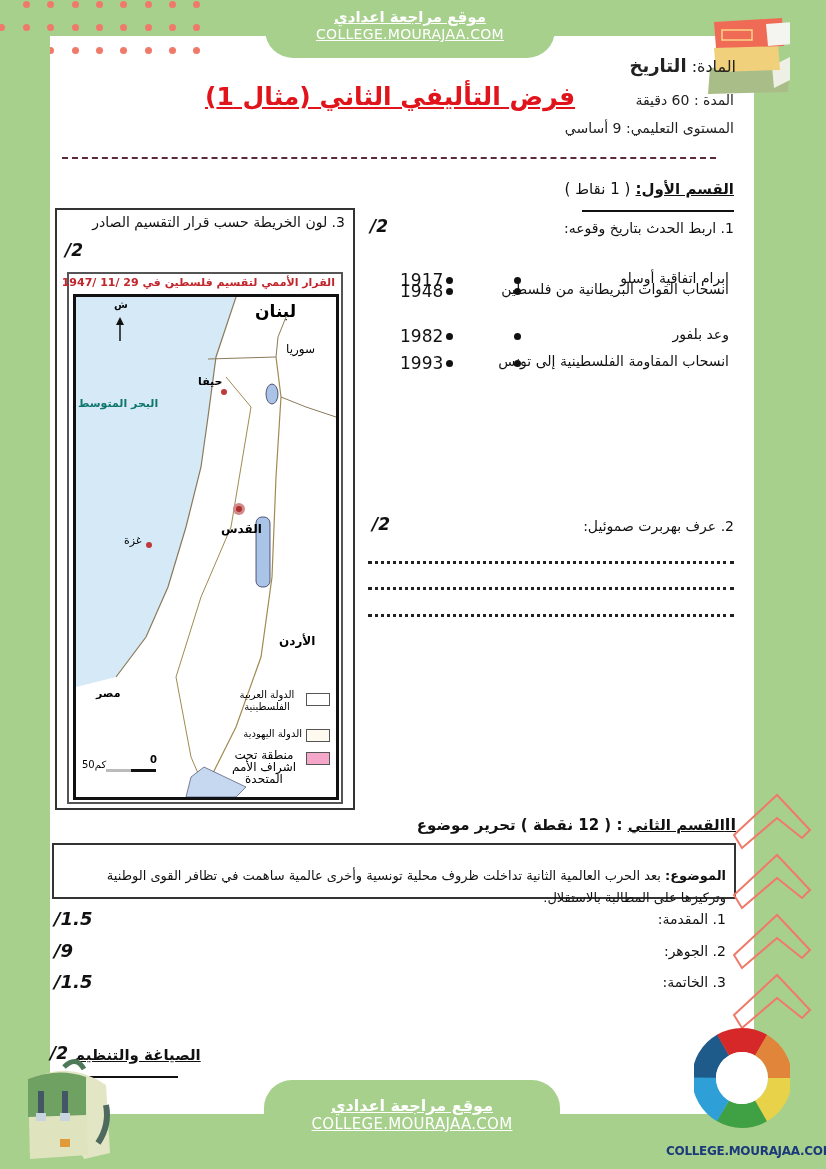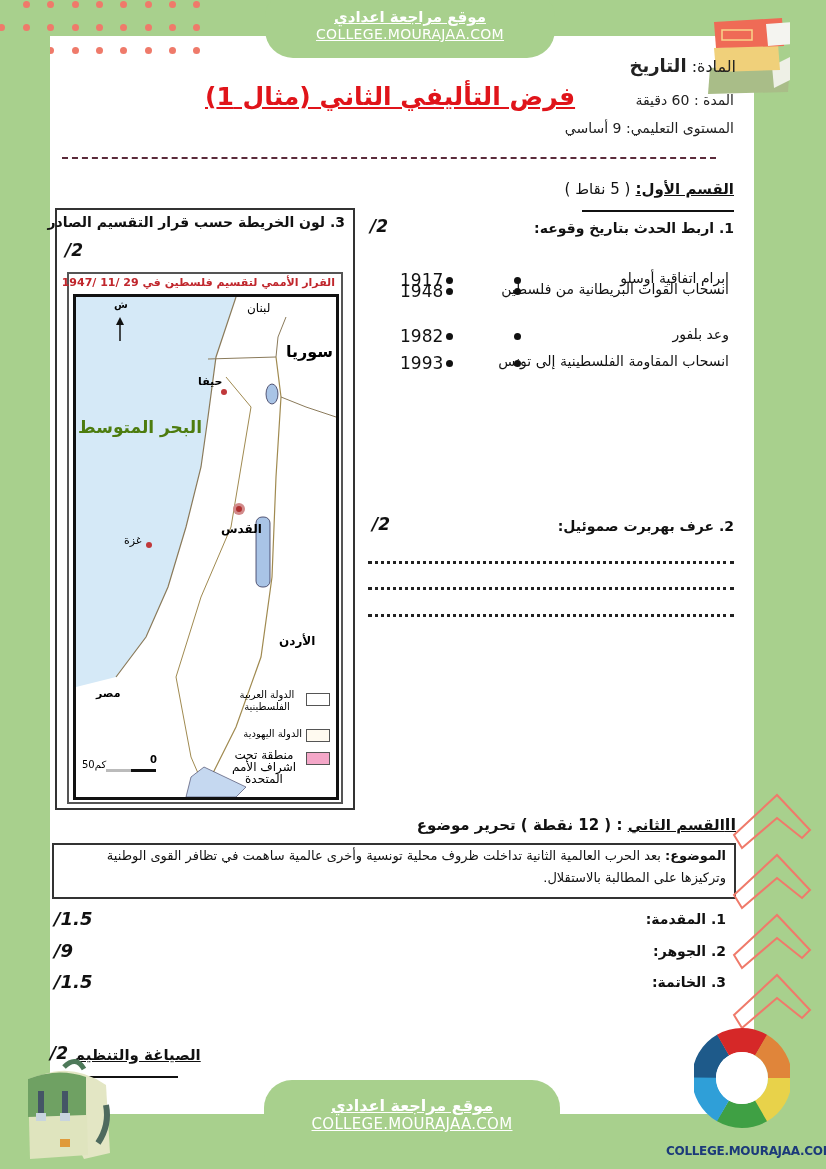--- a/index.html
+++ b/index.html
@@ -10,30 +10,30 @@
     .banner .ar { font-size:15px; font-weight:bold; text-decoration:underline; direction:rtl; }
     .banner .en { font-size:14px; text-decoration:underline; letter-spacing:0.3px; }
     .rtl { direction:rtl; }
     .abs { position:absolute; }
     .txt { color:#111; font-family:"DejaVu Sans", sans-serif; }
     .title { color:#e0141a; font-weight:bold; font-size:25px; text-decoration:underline; white-space:nowrap; }
     .meta { font-size:14px; color:#222; white-space:nowrap; }
     .sep { position:absolute; left:62px; top:157px; width:654px; border-top:2px dashed #5a2a3a; }
     .section-h { font-weight:bold; font-size:15px; white-space:nowrap; }
     .u { text-decoration:underline; }
-    .q { font-weight:bold; font-size:14px; white-space:nowrap; }
+    .q { font-weight:normal; font-size:14px; white-space:nowrap; }
     .score { font-weight:bold; font-size:17px; font-style:italic; white-space:nowrap; }
     .match-row { position:absolute; left:390px; width:345px; height:22px; font-size:14px; }
     .match-row .year { position:absolute; left:10px; font-size:17px; }
     .match-row .b1 { position:absolute; left:56px; top:7px; width:7px; height:7px; border-radius:50%; background:#111; }
     .match-row .b2 { position:absolute; left:120px; top:7px; width:7px; height:7px; border-radius:50%; background:#111; }
     .match-row .ev { position:absolute; right:6px; white-space:nowrap; direction:rtl; }
     .dots-line { position:absolute; left:368px; width:366px; border-top:3px dotted #222; }
     .mapbox { position:absolute; left:55px; top:208px; width:296px; height:598px; border:2px solid #333; background:#fff; }
-    .subject { position:absolute; left:52px; top:843px; width:684px; height:56px; border:2px solid #333; direction:rtl; font-size:13px; padding:0 8px; box-sizing:border-box; line-height:22px; }
+    .subject { position:absolute; left:52px; top:843px; width:684px; height:56px; border:2px solid #333; direction:rtl; font-size:13px; padding:20px 8px; box-sizing:border-box; line-height:22px; }
     .chev { position:absolute; }
   </style>
 </head>
 <body>
 
 <div>
   <div class="dot" style="left:23px;top:1px"></div>
     <div class="dot" style="left:47px;top:1px"></div>
     <div class="dot" style="left:72px;top:1px"></div>
     <div class="dot" style="left:96px;top:1px"></div>
@@ -91,21 +91,21 @@
   <span>المادة:</span>
   <b style="font-size:18px">التاريخ</b>
 </div>
 <div class="abs txt meta rtl" style="right:92px;top:92px">المدة : 60 دقيقة</div>
 <div class="abs txt meta rtl" style="right:92px;top:120px">المستوى التعليمي: 9 أساسي</div>
 <div class="abs title rtl" style="left:205px;top:82px">فرض التأليفي الثاني (مثال 1)</div>
 
 <div class="sep"></div>
 
 <div class="abs txt section-h rtl" style="right:92px;top:180px">
-  <span class="u">القسم الأول:</span> <span style="font-weight:normal">( 5 نقاط )</span>
+  <span class="u">القسم الأول:</span> <span style="font-weight:normal">( 1 نقاط )</span>
 </div>
 <div class="abs" style="left:582px;top:210px;width:152px;border-top:2px solid #111"></div>
 
 <div class="abs txt q rtl" style="right:92px;top:220px">1. اربط الحدث بتاريخ وقوعه:</div>
 <div class="abs txt score" style="left:370px;top:216px">/2</div>
 
 <div>
   <div class="match-row txt" style="top:270px">
     <span class="year">1917</span>
       <span class="b1"></span>
@@ -155,23 +155,23 @@
         <rect x="180" y="220" width="14" height="70" rx="6" fill="#a9c4e6" stroke="#335" stroke-width="0.8"></rect>
         <circle cx="148" cy="95" r="3" fill="#c0383a"></circle>
         <circle cx="163" cy="212" r="6" fill="#d28a8a"></circle>
           <circle cx="163" cy="212" r="3" fill="#b03030"></circle>
         <circle cx="73" cy="248" r="3" fill="#c0383a"></circle>
         <path d="M115 480 L128 470 L170 490 L160 500 L110 500 Z" fill="#c5d8f0" stroke="#335" stroke-width="0.6"></path>
         <line x1="44" y1="22" x2="44" y2="44" stroke="#111" stroke-width="1.5"></line>
         <path d="M40 28 L44 20 L48 28 Z" fill="#111"></path>
       </svg>
       <div style="position:absolute;left:38px;top:2px;font-size:10px;font-weight:bold">ش</div>
-      <div class="rtl" style="position:absolute;left:2px;top:120px;font-size:17px;font-weight:bold;color:#4d7c0f">البحر المتوسط</div>
-      <div style="position:absolute;left:171px;top:4px;font-size:12px;font-weight:normal">لبنان</div>
-      <div style="position:absolute;left:210px;top:45px;font-size:16px;font-weight:bold">سوريا</div>
+      <div class="rtl" style="position:absolute;left:2px;top:100px;font-size:11px;font-weight:bold;color:#0f766e">البحر المتوسط</div>
+      <div style="position:absolute;left:179px;top:4px;font-size:17px;font-weight:bold">لبنان</div>
+      <div style="position:absolute;left:210px;top:45px;font-size:12px;font-weight:normal">سوريا</div>
       <div style="position:absolute;left:122px;top:78px;font-size:11px;font-weight:bold">حيفا</div>
       <div style="position:absolute;left:145px;top:225px;font-size:12px;font-weight:bold">القدس</div>
       <div style="position:absolute;left:48px;top:237px;font-size:11px;font-weight:normal">غزة</div>
       <div style="position:absolute;left:203px;top:337px;font-size:12px;font-weight:bold">الأردن</div>
       <div style="position:absolute;left:20px;top:390px;font-size:11px;font-weight:bold">مصر</div>
       <div>
         <div style="position:absolute;left:230px;top:396px;width:22px;height:11px;border:1px solid #555;background:#fff"></div>
         <div class="rtl" style="position:absolute;right:34px;top:392px;width:70px;font-size:10px;line-height:12px;text-align:center">الدولة العربية الفلسطينية</div>
         <div style="position:absolute;left:230px;top:432px;width:22px;height:11px;border:1px solid #555;background:#fffaf0"></div>
         <div class="rtl" style="position:absolute;right:34px;top:431px;font-size:10px;white-space:nowrap">الدولة اليهودية</div>

